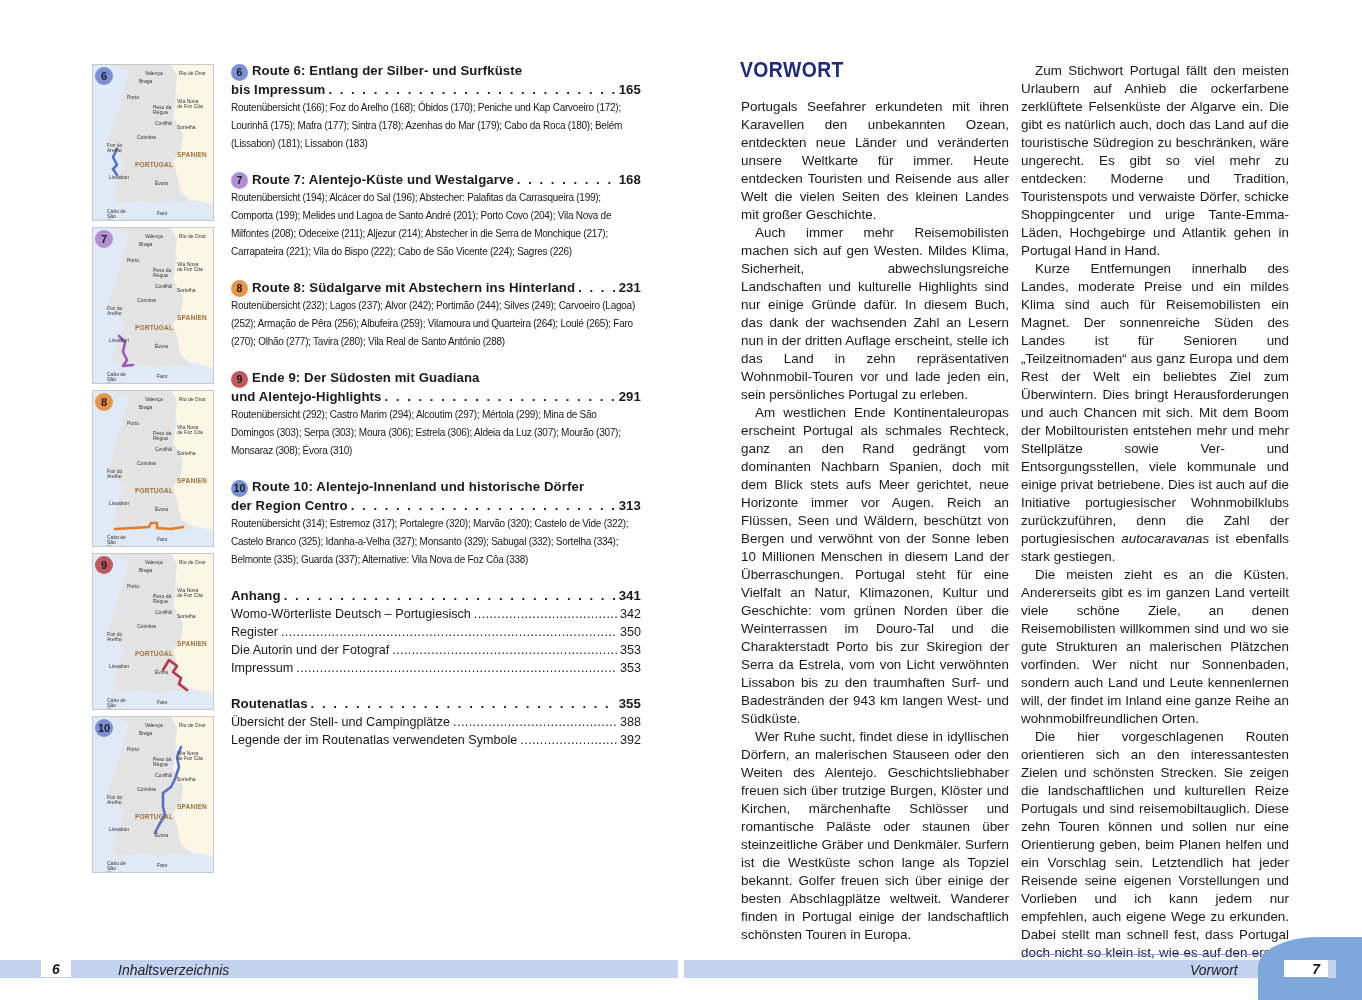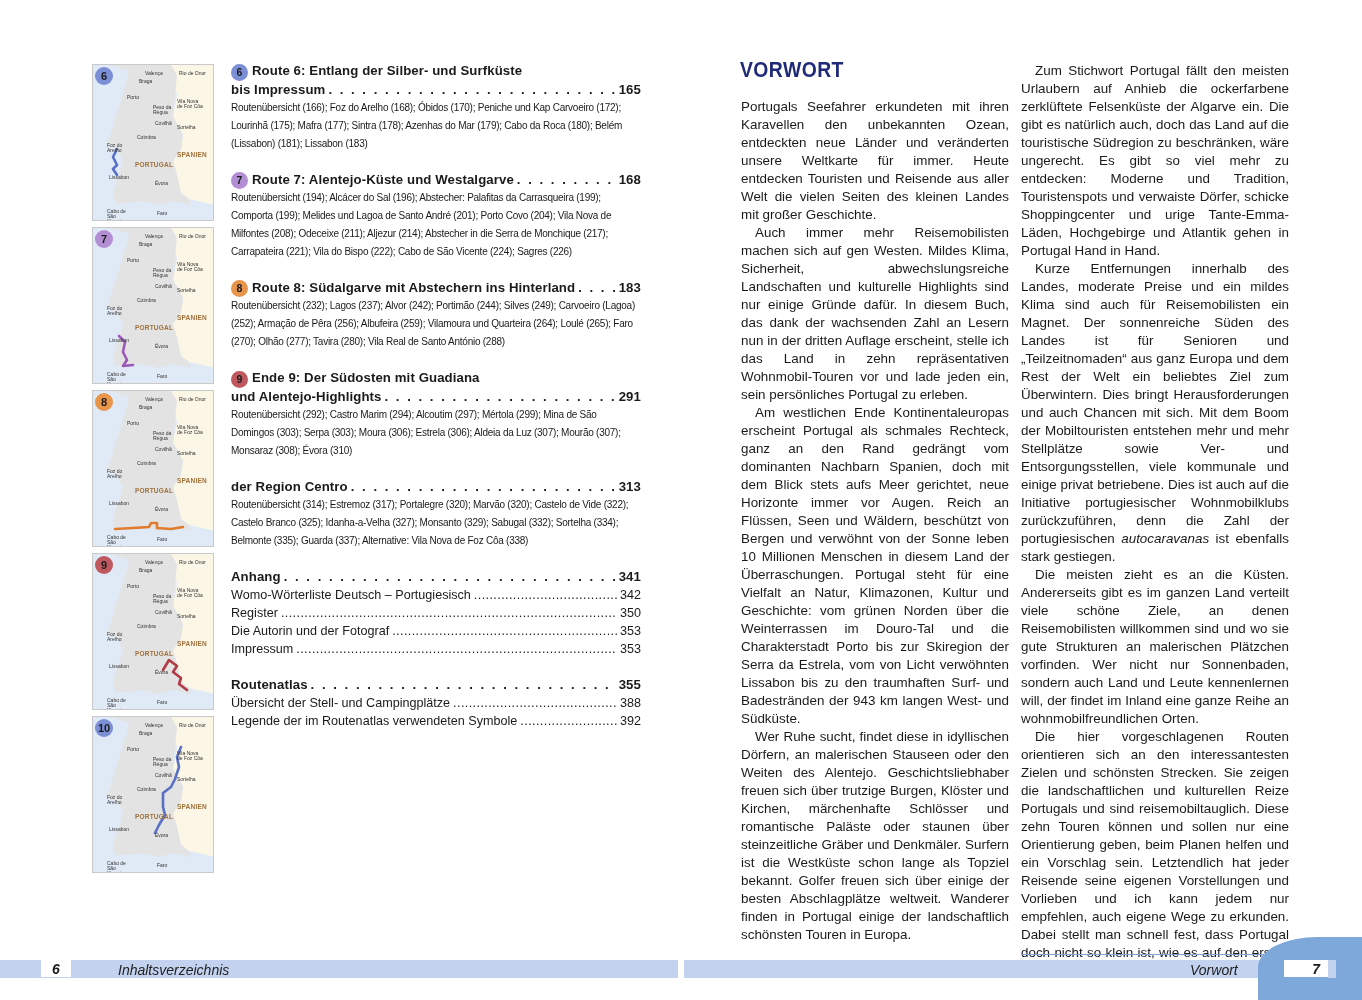--- a/index.html
+++ b/index.html
@@ -208,38 +208,41 @@
     </div>
     <div class="toc-desc">Routenübersicht (194); Alcácer do Sal (196); Abstecher: Palafitas da Carrasqueira (199); Comporta (199); Melides und Lagoa de Santo André (201); Porto Covo (204); Vila Nova de Milfontes (208); Odeceixe (211); Aljezur (214); Abstecher in die Serra de Monchique (217); Carrapateira (221); Vila do Bispo (222); Cabo de São Vicente (224); Sagres (226)</div>
   </div>
 
   <div class="toc-entry">
 
     <div class="toc-line toc-title line2">
           <span class="num-badge" style="background: rgb(232, 149, 75);">8</span>
       <span class="lbl">Route 8: Südalgarve mit Abstechern ins Hinterland</span>
       <span class="dots"></span>
-      <span class="pg">183</span>
+      <span class="pg">231</span>
     </div>
     <div class="toc-desc">Routenübersicht (232); Lagos (237); Alvor (242); Portimão (244); Silves (249); Carvoeiro (Lagoa) (252); Armação de Pêra (256); Albufeira (259); Vilamoura und Quarteira (264); Loulé (265); Faro (270); Olhão (277); Tavira (280); Vila Real de Santo António (288)</div>
   </div>
 
   <div class="toc-entry">
     <div class="toc-title line1">
       <span class="num-badge" style="background: rgb(192, 88, 95); color: rgb(26, 26, 26);">9</span><span class="t1">Ende 9: Der Südosten mit Guadiana</span>
     </div>
     <div class="toc-line toc-title line2">
       <span class="lbl">und Alentejo-Highlights</span>
       <span class="dots"></span>
       <span class="pg">291</span>
     </div>
     <div class="toc-desc">Routenübersicht (292); Castro Marim (294); Alcoutim (297); Mértola (299); Mina de São Domingos (303); Serpa (303); Moura (306); Estrela (306); Aldeia da Luz (307); Mourão (307); Monsaraz (308); Évora (310)</div>
   </div>
 
   <div class="toc-entry">
+    <div class="toc-title line1">
+      <span class="num-badge" style="background: rgb(123, 143, 214);">10</span><span class="t1">Route 10: Alentejo-Innenland und historische Dörfer</span>
+    </div>
     <div class="toc-line toc-title line2">
       <span class="lbl">der Region Centro</span>
       <span class="dots"></span>
       <span class="pg">313</span>
     </div>
     <div class="toc-desc">Routenübersicht (314); Estremoz (317); Portalegre (320); Marvão (320); Castelo de Vide (322); Castelo Branco (325); Idanha-a-Velha (327); Monsanto (329); Sabugal (332); Sortelha (334); Belmonte (335); Guarda (337); Alternative: Vila Nova de Foz Côa (338)</div>
   </div>
 </div>
 
   <div class="toc-entry">

